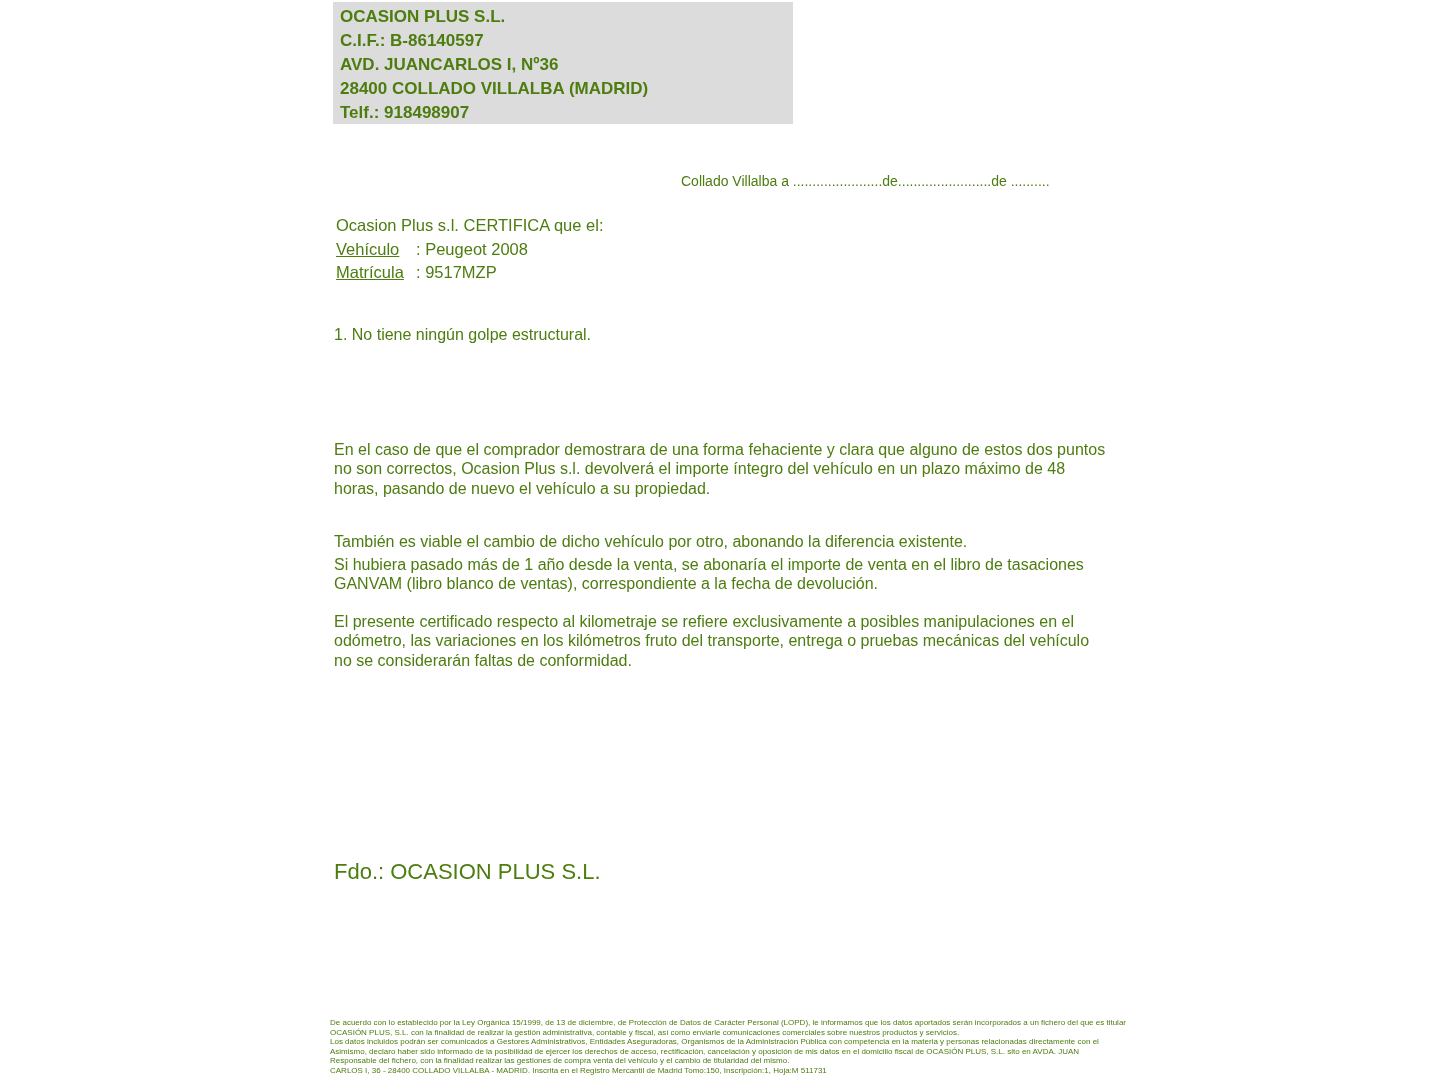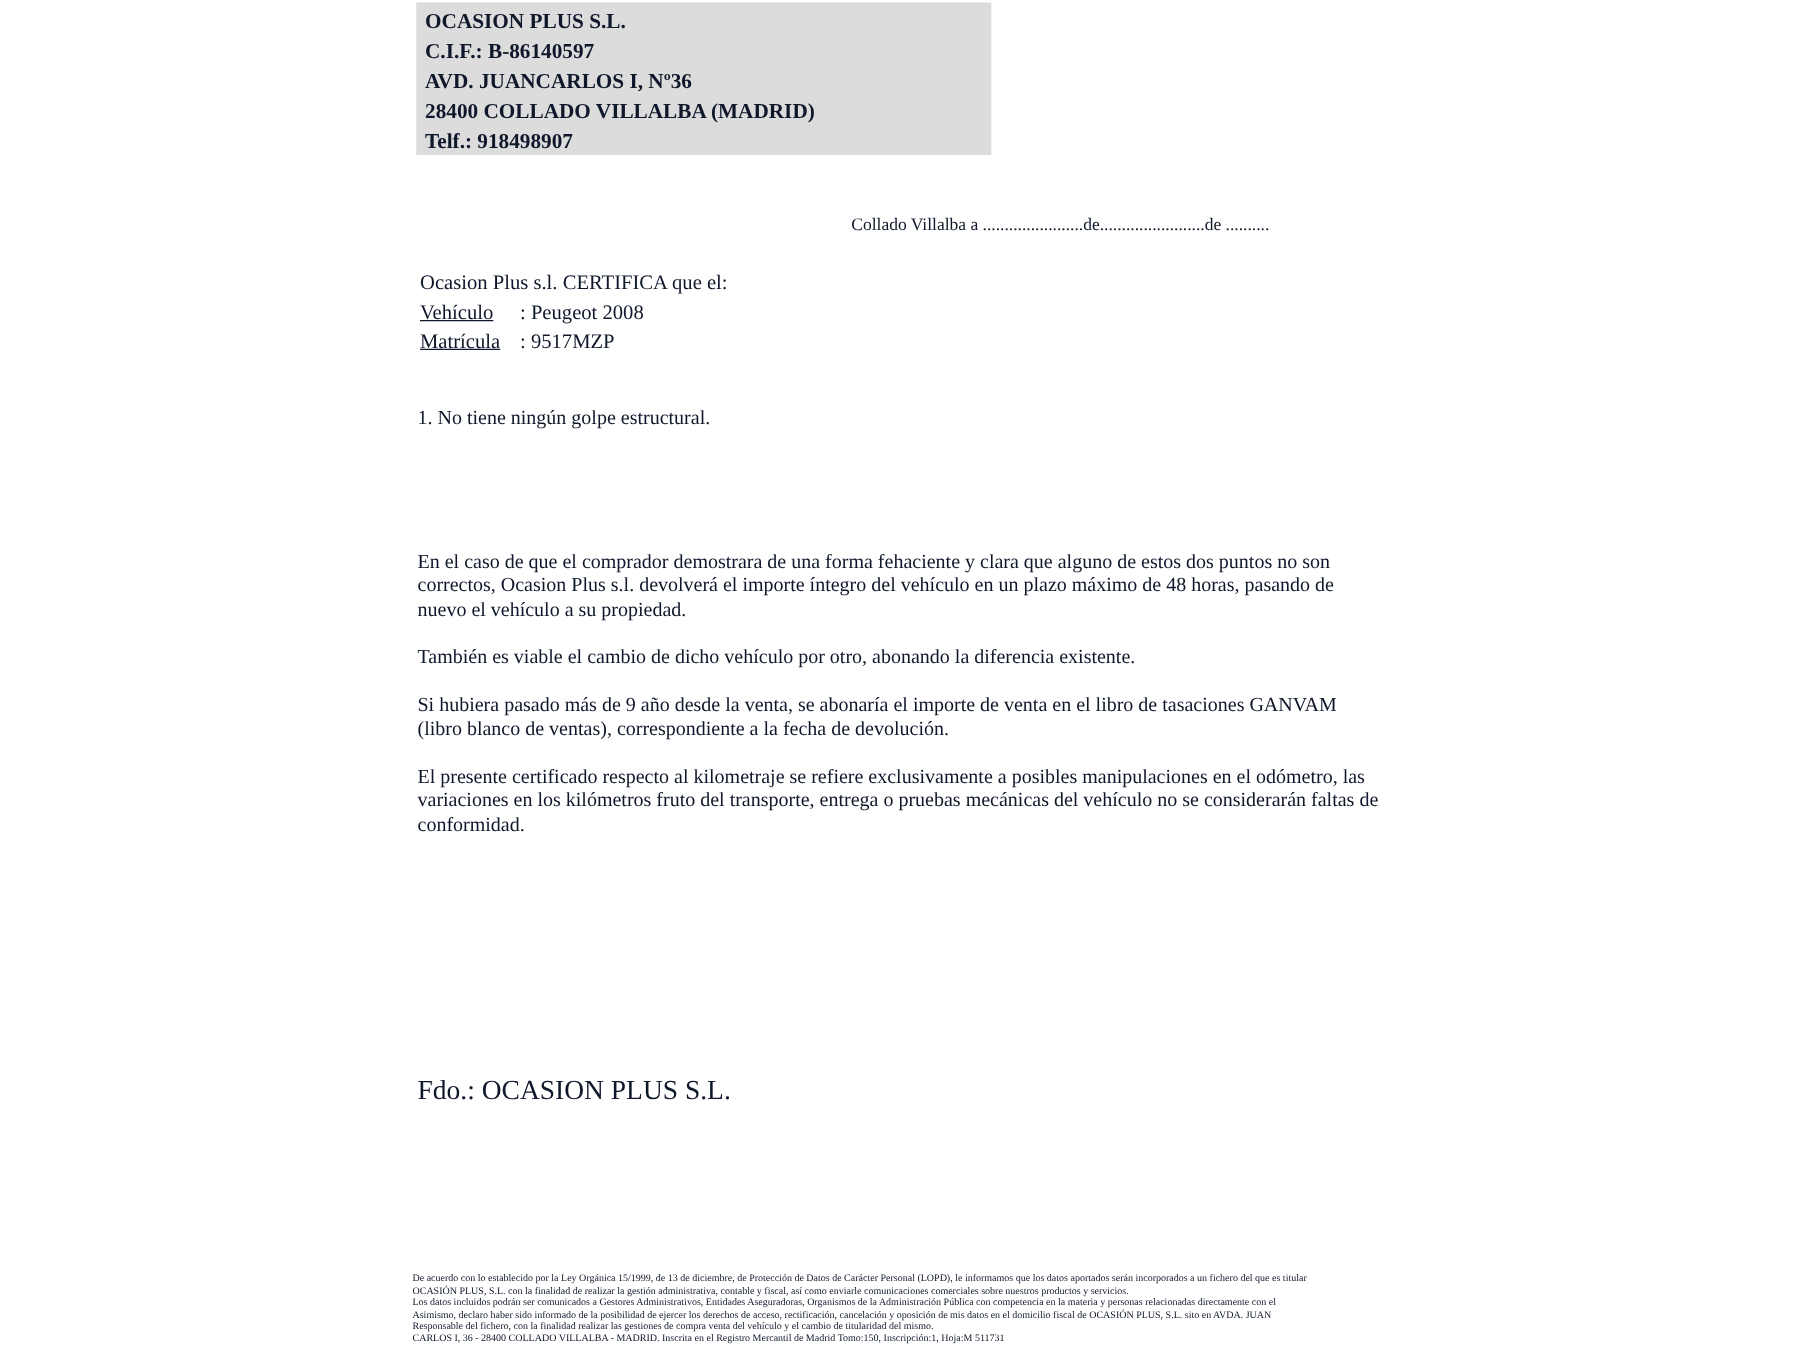--- a/index.html
+++ b/index.html
@@ -2,22 +2,22 @@
 <html><head>
 <meta charset="utf-8">
 <style>
   * { margin: 0; padding: 0; box-sizing: border-box; }
   html, body { background: #ffffff; }
   .page {
     position: relative;
     width: 1228px;
     height: 1080px;
     background: #ffffff;
-    color: #0f172a;
-    font-family: Liberation Serif, serif;
+    color: #4d7c0f;
+    font-family: Liberation Sans, sans-serif;
     overflow: hidden;
   }
   .header-box {
     position: absolute;
     left: 333px;
     top: 2px;
     width: 460px;
     height: 122px;
     background: #dcdcdc;
     padding: 3px 0 0 7px;
@@ -56,21 +56,21 @@
   .point-1 { top: 325px; }
   .point-2 { top: 363px; }
   .para {
     position: absolute;
     left: 334px;
     width: 772px;
     font-size: 16px;
     line-height: 19.3px;
   }
   .para-1 { top: 440px; }
-  .para-2 { top: 516px; }
+  .para-2 { top: 532px; }
   .para-3 { top: 555px; }
   .para-4 { top: 612px; }
   .signature {
     position: absolute;
     left: 334px;
     top: 862px;
     font-size: 22px;
     line-height: 20px;
     white-space: nowrap;
   }
@@ -102,21 +102,21 @@
   <div class="cert-block">
     <div>Ocasion Plus s.l. CERTIFICA que el:</div>
     <div><span class="cert-field-label">Vehículo</span><span>: Peugeot 2008</span></div>
     <div><span class="cert-field-label">Matrícula</span><span>: 9517MZP</span></div>
   </div>
 
   <div class="point point-1">1. No tiene ningún golpe estructural.</div>
 
   <div class="para para-1">En el caso de que el comprador demostrara de una forma fehaciente y clara que alguno de estos dos puntos no son correctos, Ocasion Plus s.l. devolverá el importe íntegro del vehículo en un plazo máximo de 48 horas, pasando de nuevo el vehículo a su propiedad.</div>
   <div class="para para-2">También es viable el cambio de dicho vehículo por otro, abonando la diferencia existente.</div>
-  <div class="para para-3">Si hubiera pasado más de 9 año desde la venta, se abonaría el importe de venta en el libro de tasaciones GANVAM (libro blanco de ventas), correspondiente a la fecha de devolución.</div>
+  <div class="para para-3">Si hubiera pasado más de 1 año desde la venta, se abonaría el importe de venta en el libro de tasaciones GANVAM (libro blanco de ventas), correspondiente a la fecha de devolución.</div>
   <div class="para para-4">El presente certificado respecto al kilometraje se refiere exclusivamente a posibles manipulaciones en el odómetro, las variaciones en los kilómetros fruto del transporte, entrega o pruebas mecánicas del vehículo no se considerarán faltas de conformidad.</div>
 
   <div class="signature">Fdo.: OCASION PLUS S.L.</div>
 
   <div class="legal-footer">
     <div class="legal-line">De acuerdo con lo establecido por la Ley Orgánica 15/1999, de 13 de diciembre, de Protección de Datos de Carácter Personal (LOPD), le informamos que los datos aportados serán incorporados a un fichero del que es titular</div>
     <div class="legal-line">OCASIÓN PLUS, S.L. con la finalidad de realizar la gestión administrativa, contable y fiscal, así como enviarle comunicaciones comerciales sobre nuestros productos y servicios.</div>
     <div class="legal-line">Los datos incluidos podrán ser comunicados a Gestores Administrativos, Entidades Aseguradoras, Organismos de la Administración Pública con competencia en la materia y personas relacionadas directamente con el</div>
     <div class="legal-line">Asimismo, declaro haber sido informado de la posibilidad de ejercer los derechos de acceso, rectificación, cancelación y oposición de mis datos en el domicilio fiscal de OCASIÓN PLUS, S.L. sito en AVDA. JUAN</div>
     <div class="legal-line">Responsable del fichero, con la finalidad realizar las gestiones de compra venta del vehículo y el cambio de titularidad del mismo.</div>

